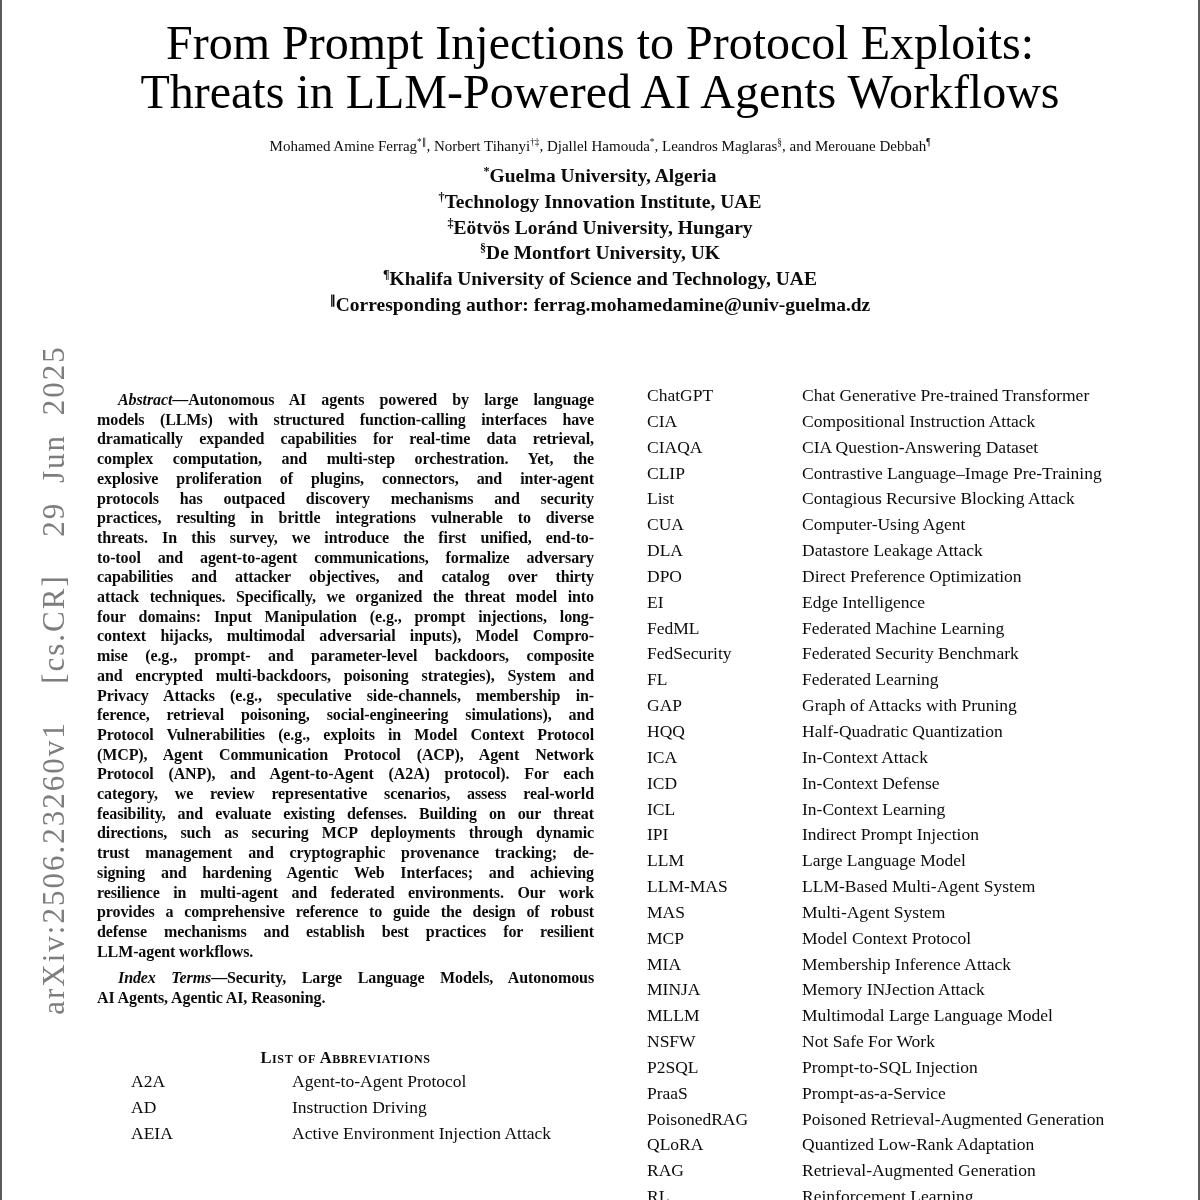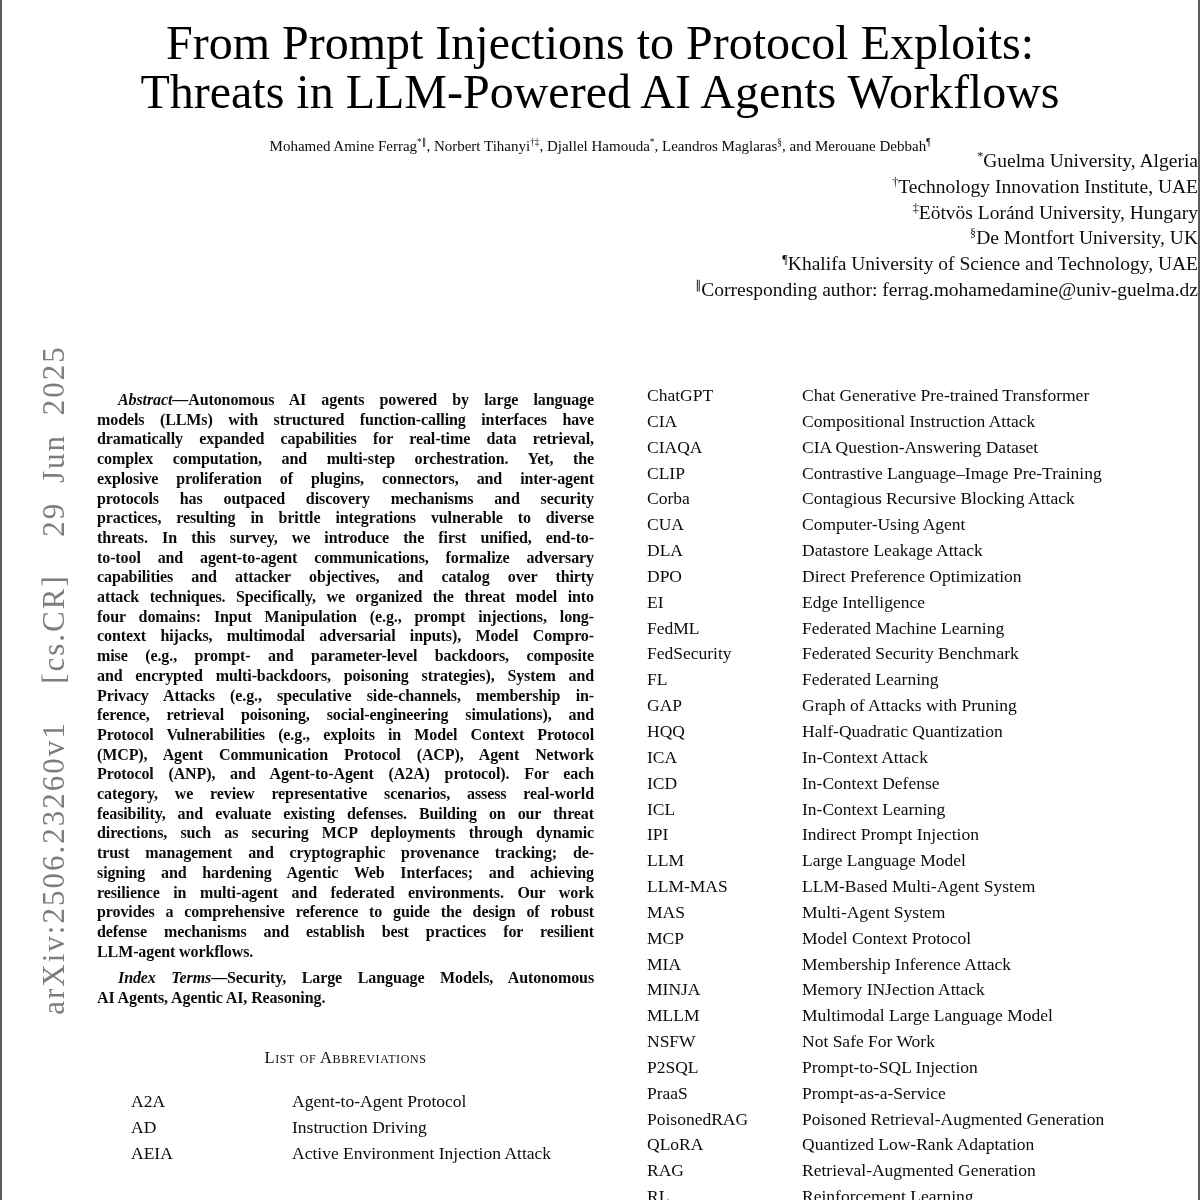--- a/index.html
+++ b/index.html
@@ -20,40 +20,40 @@
     position:absolute; top:18px; left:0; width:100%; margin:0;
     text-align:center; font-size:48px; line-height:49px; font-weight:400; color:#000;
   }
   
   .authors{
     position:absolute; top:133px; left:0; width:100%;
     text-align:center; font-size:15px; line-height:26px;
   }
   .authors sup, .affs sup{font-size:0.62em; line-height:0;}
   .affs{
-    position:absolute; top:148px; left:0; width:100%;
-    text-align:right; font-size:19.5px; line-height:25.8px;
+    position:absolute; top:163px; left:0; width:100%;
+    text-align:center; font-size:19.5px; line-height:25.8px;font-weight:bold;
   }
   
   .col-left{position:absolute; left:95px;  top:390px; width:497px;}
   .col-right{position:absolute; left:645px; top:383px; width:512px;}
   
   .abstract{font-weight:bold; font-size:16px; line-height:19.7px; letter-spacing:-0.1px;}
   .jline{text-align:justify; text-align-last:justify;}
   .jline.last{text-align-last:left;}
   .jline.first{text-indent:21px;}
   .lead{font-style:italic;}
   .index-terms{margin-top:7px;}
   
   .loa-heading{
     margin-top:40px; text-align:center; font-variant:small-caps;
-    font-size:16.5px; letter-spacing:0.6px; line-height:20px;
+    font-size:16.5px; letter-spacing:0.6px; line-height:20px;font-weight:bold;
   }
   .abbr-list{font-size:17.5px;}
-  .abbr-list.left-list{margin-top:20px;}
+  .abbr-list.left-list{margin-top:0;}
   .abbr-list .abbr-row{line-height:26px; white-space:nowrap;}
   .left-list .abbr-row{padding-left:34px;}
   .left-list .acr{display:inline-block; width:161px;}
   .right-list .abbr-row{line-height:25.85px;}
   .right-list .acr{display:inline-block; width:155px;}
 </style>
 </head>
 <body>
 
 <div class="page">
@@ -121,21 +121,21 @@
         <div class="abbr-row"><span class="acr">AEIA</span><span class="def">Active Environment Injection Attack</span></div>
       </div>
   </div>
 
   <div class="col-right">
     <div class="abbr-list right-list" id="loa-right">
         <div class="abbr-row"><span class="acr">ChatGPT</span><span class="def">Chat Generative Pre-trained Transformer</span></div>
         <div class="abbr-row"><span class="acr">CIA</span><span class="def">Compositional Instruction Attack</span></div>
         <div class="abbr-row"><span class="acr">CIAQA</span><span class="def">CIA Question-Answering Dataset</span></div>
         <div class="abbr-row"><span class="acr">CLIP</span><span class="def">Contrastive Language–Image Pre-Training</span></div>
-        <div class="abbr-row"><span class="acr">Corba</span><span class="def">Contagious Recursive Blocking Attack</span></div>
+        <div class="abbr-row"><span class="acr">List</span><span class="def">Contagious Recursive Blocking Attack</span></div>
         <div class="abbr-row"><span class="acr">CUA</span><span class="def">Computer-Using Agent</span></div>
         <div class="abbr-row"><span class="acr">DLA</span><span class="def">Datastore Leakage Attack</span></div>
         <div class="abbr-row"><span class="acr">DPO</span><span class="def">Direct Preference Optimization</span></div>
         <div class="abbr-row"><span class="acr">EI</span><span class="def">Edge Intelligence</span></div>
         <div class="abbr-row"><span class="acr">FedML</span><span class="def">Federated Machine Learning</span></div>
         <div class="abbr-row"><span class="acr">FedSecurity</span><span class="def">Federated Security Benchmark</span></div>
         <div class="abbr-row"><span class="acr">FL</span><span class="def">Federated Learning</span></div>
         <div class="abbr-row"><span class="acr">GAP</span><span class="def">Graph of Attacks with Pruning</span></div>
         <div class="abbr-row"><span class="acr">HQQ</span><span class="def">Half-Quadratic Quantization</span></div>
         <div class="abbr-row"><span class="acr">ICA</span><span class="def">In-Context Attack</span></div>

